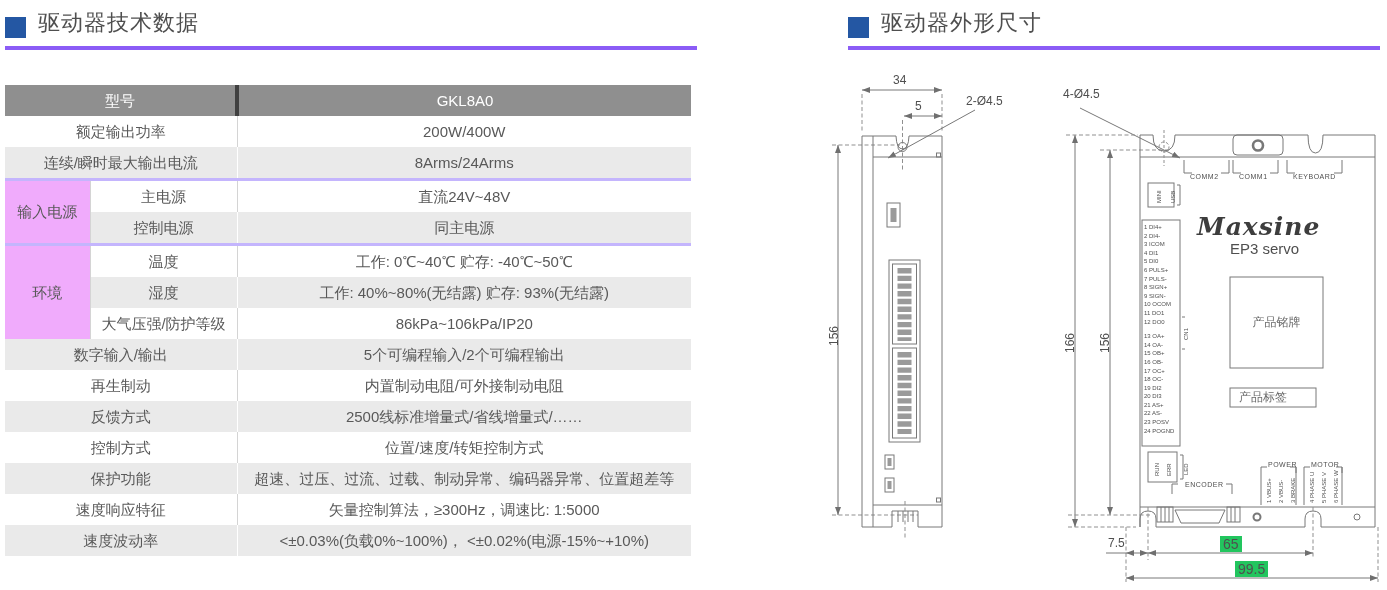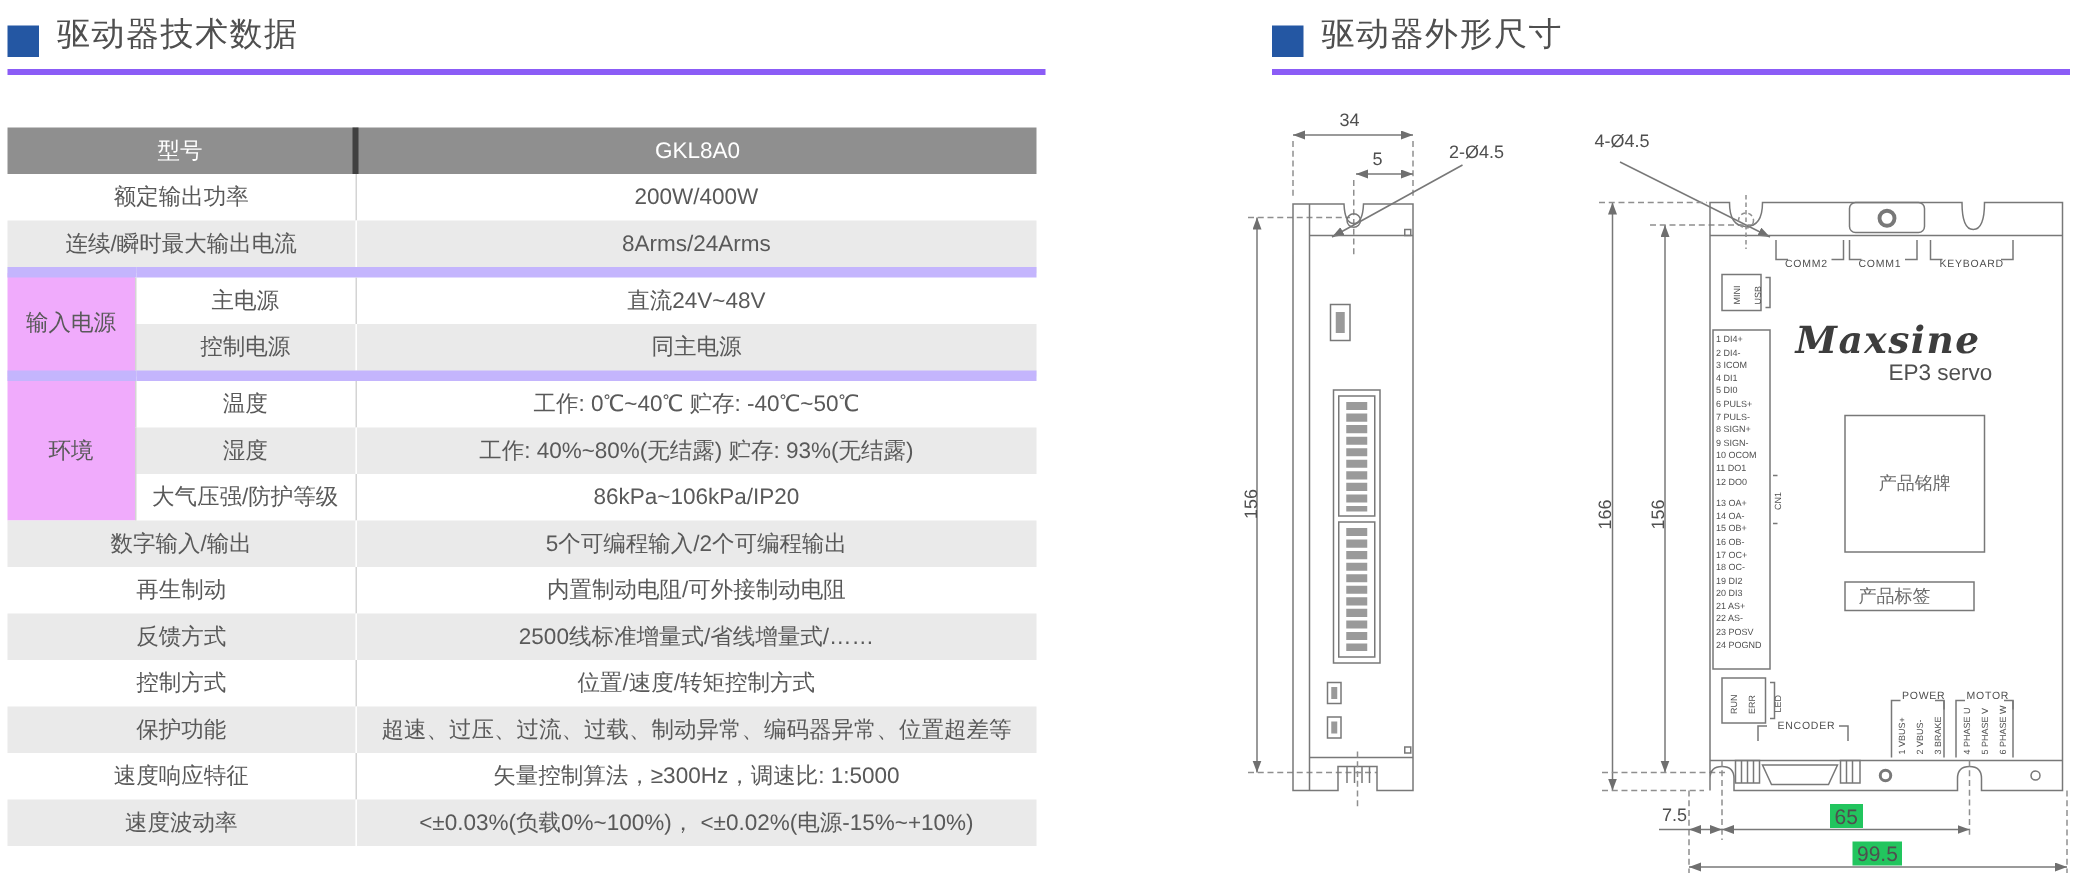--- a/index.html
+++ b/index.html
@@ -15,21 +15,21 @@
   
   table.spec { position:absolute; left:5px; top:85px; width:686px;
                border-collapse:collapse; table-layout:fixed;
                font-size:15px; color:#595959; }
   table.spec td { height:31px; text-align:center; padding:0 4px; line-height:1.15; }
   tr.hd td { background:#8f8f8f; color:#ffffff; }
   tr.hd td.lab { border-right:4px solid #404040; }
   tr.g td { background:#eaeaea; }
   td.lab, td.grp { border-right:1px solid #d4d4d4; }
   tr.g td.lab { border-right-color:#ffffff; }
-  tr.gs td { border-top:7px solid #c4b5fd; }
+  tr.gs td { border-top:3px solid #c4b5fd; }
   td.grp { background:#f0abfc; }
 
   
   .draw { position:absolute; left:830px; top:70px; width:557px; height:520px; }
   .draw svg { position:absolute; left:0; top:0; }
   .dlabel { position:absolute; color:#4f4f4f; white-space:nowrap; }
   .rot { transform:rotate(-90deg); transform-origin:0 0; }
   .dim { font-size:12px; }
   .dim-big { font-size:14px; background:#22c55e; padding:0 3px; }
   .tag { font-size:7px; letter-spacing:0.5px; color:#4f4f4f; }
@@ -262,21 +262,21 @@
     <div class="dlabel tiny rot" style="left:340px; top:133px;">USB</div>
     <div class="dlabel tiny rot" style="left:353px; top:270px;">CN1</div>
     <div class="dlabel tiny rot" style="left:324px; top:406px;">RUN</div>
     <div class="dlabel tiny rot" style="left:336px; top:406px;">ERR</div>
     <div class="dlabel tiny rot" style="left:353px; top:405px;">LED</div>
     <div class="dlabel tag" style="left:355px; top:411px;">ENCODER</div>
     <div class="dlabel tag" style="left:438px; top:391px;">POWER</div>
     <div class="dlabel tag" style="left:481px; top:391px;">MOTOR</div>
 
     <div class="dlabel brand" style="left:367px; top:142px;">Maxsine</div>
-    <div class="dlabel model" style="left:429px; top:170px;">EP3 servo</div>
+    <div class="dlabel model" style="left:400px; top:170px;">EP3 servo</div>
 
     <div class="boxlabel" style="left:400px; top:207px; width:93px; height:91px;">产品铭牌</div>
     <div class="boxlabel" style="left:400px; top:318px; width:66px; height:19px;">产品标签</div>
 
     <div class="dlabel tiny rot" style="left:436px; top:433px; width:34px;">1 VBUS+</div>
     <div class="dlabel tiny rot" style="left:448px; top:433px; width:34px;">2 VBUS-</div>
     <div class="dlabel tiny rot" style="left:460px; top:433px; width:34px;">3 BRAKE</div>
     <div class="dlabel tiny rot" style="left:479px; top:433px; width:34px;">4 PHASE U</div>
     <div class="dlabel tiny rot" style="left:491px; top:433px; width:34px;">5 PHASE V</div>
     <div class="dlabel tiny rot" style="left:503px; top:433px; width:34px;">6 PHASE W</div>

